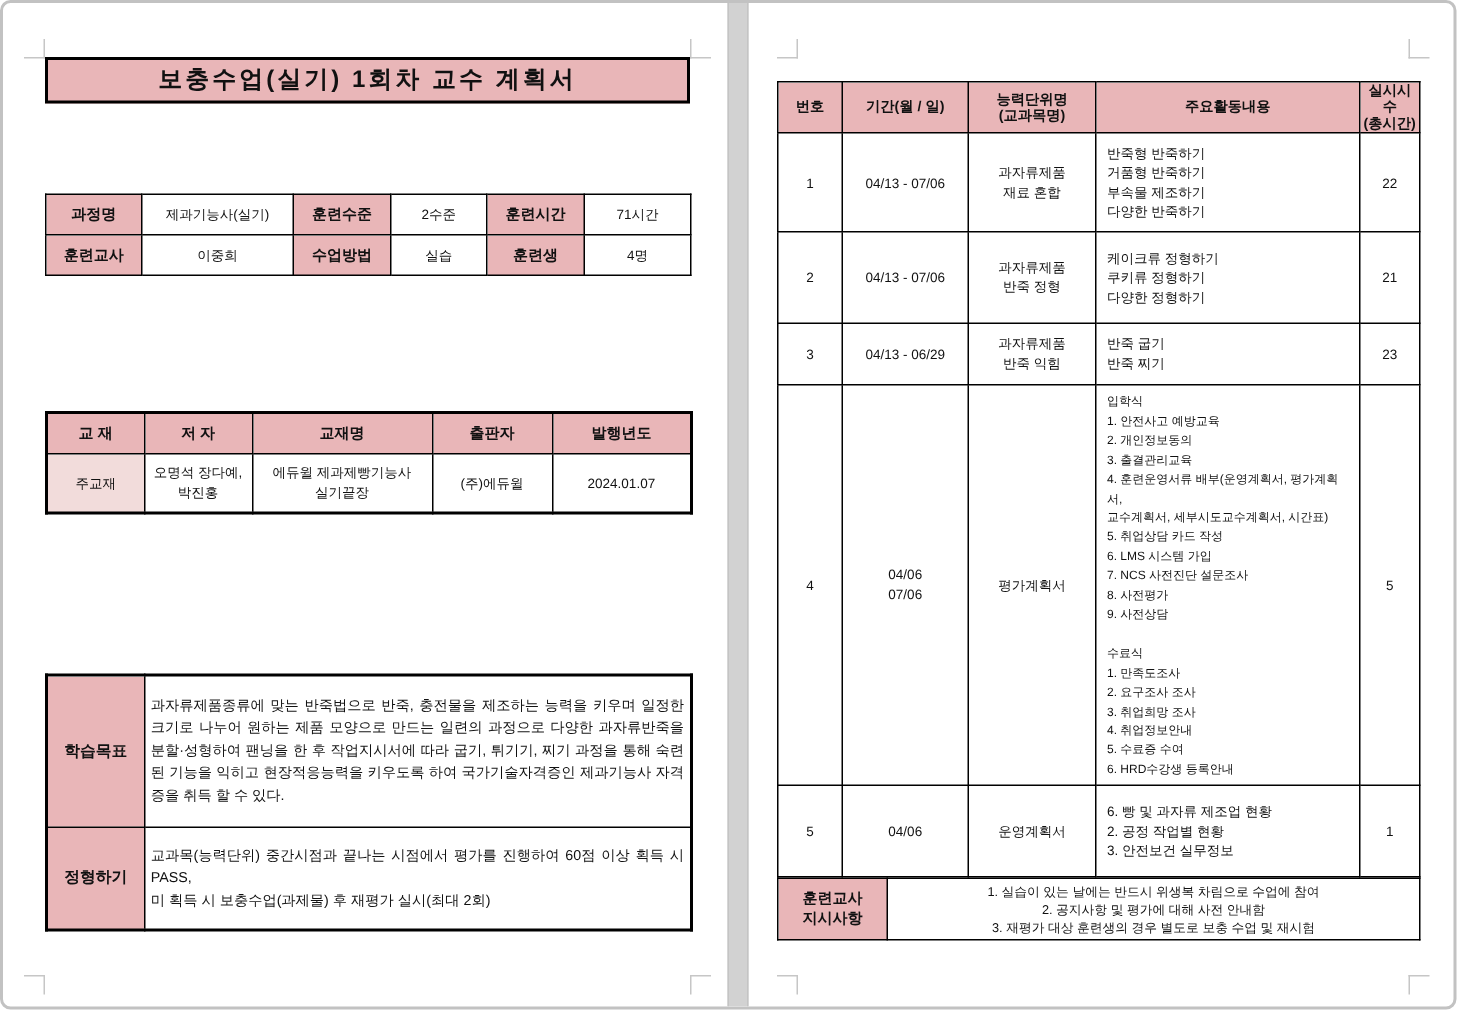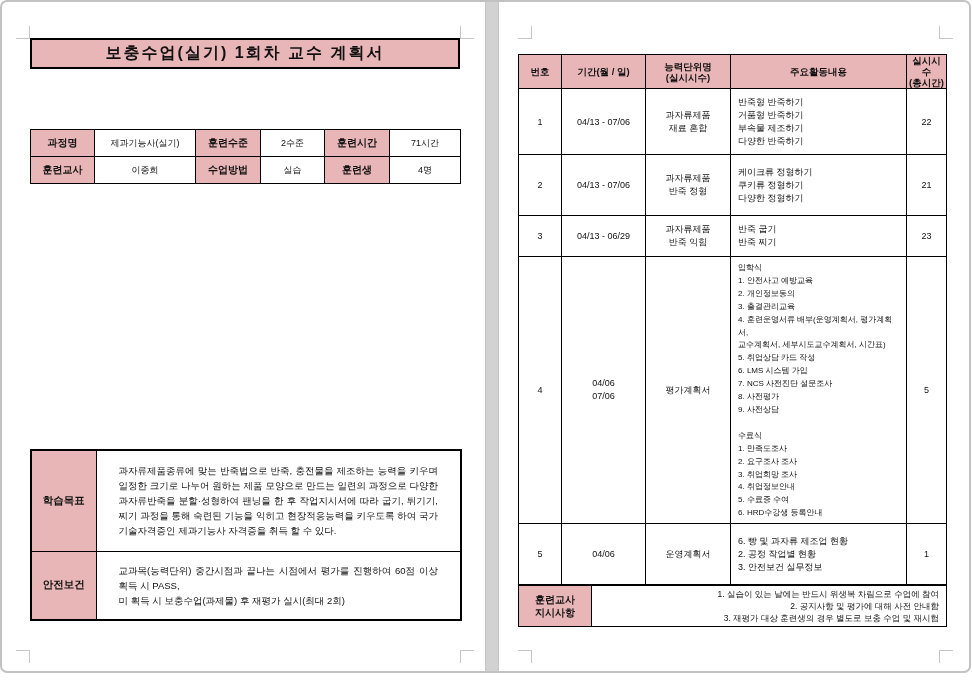--- a/index.html
+++ b/index.html
@@ -24,30 +24,30 @@
              display:flex;align-items:center;justify-content:center;font-size:16px;font-weight:bold;letter-spacing:2px;}
   
   .t-info{left:28px;top:127px;width:430px;font-size:9px;}
   .t-info td{height:26px;}
   .t-info .pink{font-size:10px;}
   .t-book{left:28px;top:272px;width:430px;font-size:9px;border:2px solid #000;}
   .t-book .hd td{height:26px;font-size:10px;}
   .t-book .dt td{height:38px;line-height:13px;}
   .t-goal{left:28px;top:447px;width:430px;border:2px solid #000;}
   .t-goal .lbl{font-size:10.5px;font-weight:bold;background:#e9b6b8;}
-  .t-goal .txt{text-align:justify;font-size:9.5px;line-height:15px;padding:4px 22px;vertical-align:middle;white-space:pre-line;}
+  .t-goal .txt{text-align:justify;font-size:9.5px;line-height:15px;padding:4px 4px;vertical-align:middle;white-space:pre-line;}
   
   .t-sched{left:516px;top:52px;width:428px;font-size:9px;}
   .t-sched .hd td{font-size:9.5px;font-weight:bold;line-height:11px;background:#e9b6b8;}
   .t-sched .act{text-align:left;padding:3px 7px;line-height:13px;white-space:pre-line;vertical-align:middle;}
   .t-sched .act.top{vertical-align:top;font-size:8px;line-height:12.9px;padding-top:5px;}
   .t-sched .unit{line-height:13px;white-space:pre-line;}
   .t-notes{left:516px;top:583px;width:428px;font-size:8.5px;}
   .t-notes .lbl{background:#e9b6b8;font-size:10px;font-weight:bold;line-height:13px;white-space:pre-line;}
-  .t-notes .txt{text-align:right;padding:2px 7px;line-height:12px;white-space:pre-line;vertical-align:middle;}
+  .t-notes .txt{text-align:center;padding:2px 7px;line-height:12px;white-space:pre-line;vertical-align:middle;}
 </style>
 </head>
 <body>
 
 <div class="window">
 
   <div>
     <div class="mark tl" style="left:14px;top:24px;"></div>
     <div class="mark tr" style="left:458px;top:24px;"></div>
     <div class="mark bl" style="left:14px;top:648px;"></div>
@@ -86,35 +86,51 @@
 
     <table class="t-book">
       <colgroup>
           <col style="width:65px">
           <col style="width:72px">
           <col style="width:120px">
           <col style="width:80px">
           <col style="width:93px">
         </colgroup>
       <tbody>
+          <tr class="hd">
+        <td class="pink b">교 재</td>
+        <td class="pink b">저 자</td>
+        <td class="pink b">교재명</td>
+        <td class="pink b">출판자</td>
+        <td class="pink b">발행년도</td>
+      </tr>
+      <tr class="dt">
+        <td class="lpink">주교재</td>
+        <td class="pre">오명석 장다예,
+박진홍</td>
+        <td class="pre">에듀윌 제과제빵기능사
+실기끝장</td>
+        <td>(주)에듀윌</td>
+        <td>2024.01.07</td>
+      </tr>
     </tbody>
       </table>
 
     <table class="t-goal">
       <colgroup>
           <col style="width:65px">
           <col style="width:365px">
         </colgroup>
       <tbody>
           <tr style="height:101px;">
         <td class="lbl">학습목표</td>
         <td class="txt">과자류제품종류에 맞는 반죽법으로 반죽, 충전물을 제조하는 능력을 키우며 일정한 크기로 나누어 원하는 제품 모양으로 만드는 일련의 과정으로 다양한 과자류반죽을 분할·성형하여 팬닝을 한 후 작업지시서에 따라 굽기, 튀기기, 찌기 과정을 통해 숙련된 기능을 익히고 현장적응능력을 키우도록 하여 국가기술자격증인 제과기능사 자격증을 취득 할 수 있다.</td>
       </tr>
       <tr style="height:69px;">
-        <td class="lbl">안전보건</td>
+        <td class="lbl">정형하기</td>
         <td class="txt">교과목(능력단위) 중간시점과 끝나는 시점에서 평가를 진행하여 60점 이상 획득 시 PASS,
 미 획득 시 보충수업(과제물) 후 재평가 실시(최대 2회)</td>
       </tr>
     </tbody>
       </table>
   </div>
 
   <div class="page-divider"></div>
 
   <div>
@@ -129,21 +145,21 @@
           <col style="width:84px">
           <col style="width:85px">
           <col style="width:176px">
           <col style="width:40px">
         </colgroup>
       <tbody>
           <tr class="hd" style="height:26px;">
         <td>번호</td>
         <td>기간(월 / 일)</td>
         <td class="pre">능력단위명
-(실시시수)</td>
+(교과목명)</td>
         <td>주요활동내용</td>
         <td class="pre">실시시수
 (총시간)</td>
       </tr>
       <tr style="height:66px;">
         <td>1</td>
         <td>04/13 - 07/06</td>
         <td class="unit">과자류제품
 재료 혼합</td>
         <td class="act">반죽형 반죽하기

